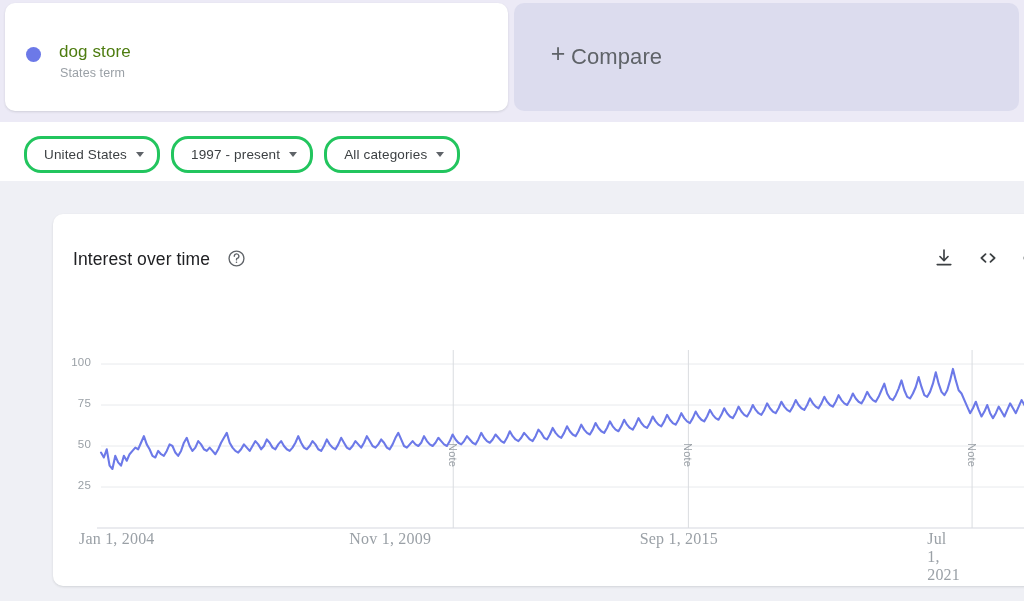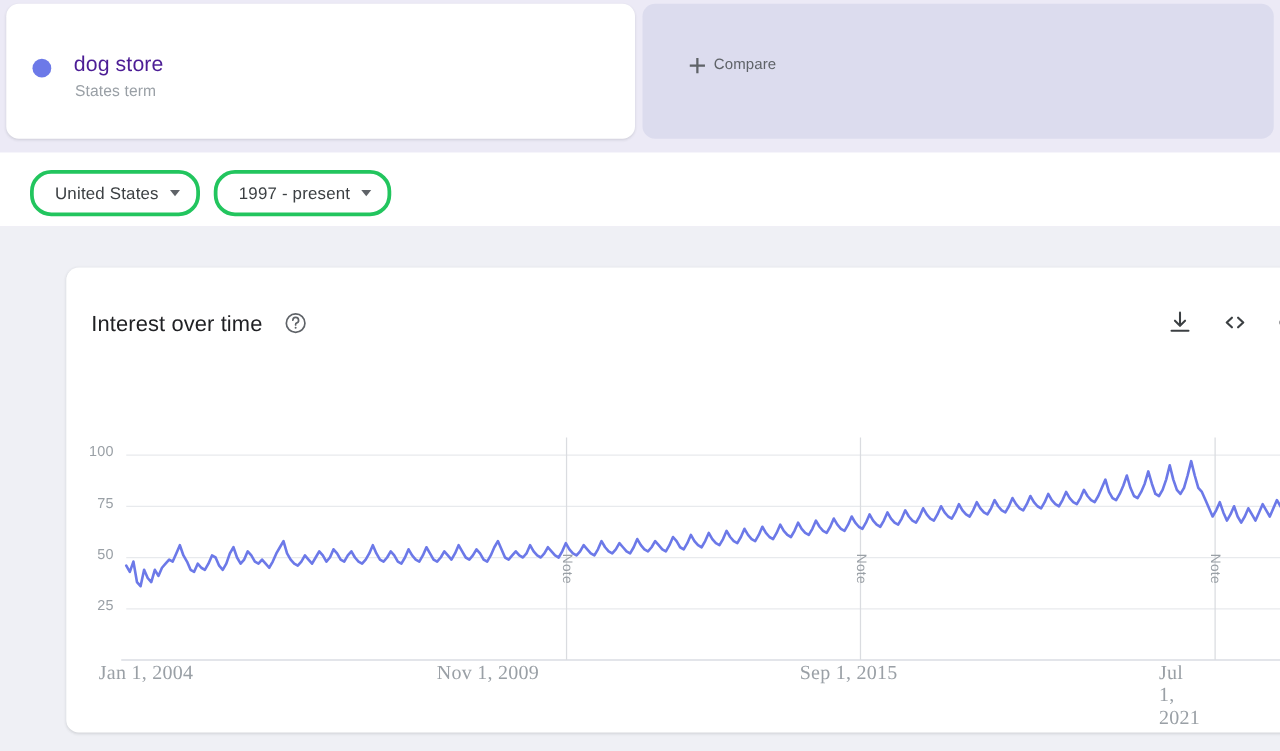--- a/index.html
+++ b/index.html
@@ -26,37 +26,37 @@
     position:relative;
   }
   #term-card-0{
     position:absolute;left:5px;top:3px;width:503px;height:108px;
   }
   .term-dot{
     position:absolute;left:21px;top:44px;width:15px;height:15px;border-radius:50%;
   }
   .term-label{
     position:absolute;left:54px;top:39px;
-    font-size:17px;color:#4c1d95;letter-spacing:.1px;
+    font-size:17px;color:#4d7c0f;letter-spacing:.1px;
   }
   .term-sub{
     position:absolute;left:55px;top:63px;
     font-size:12.5px;color:#9aa0a6;letter-spacing:.1px;
   }
   #compare-card{
     position:absolute;left:514px;top:3px;width:505px;height:108px;
     background:#dcdcee;border-radius:10px;cursor:pointer;
   }
   #compare-plus{
     position:absolute;left:32px;top:38px;width:24px;height:24px;
     color:#5f6368;font-size:25px;line-height:24px;text-align:center;font-weight:300;
   }
   #compare-label{
     position:absolute;left:57px;top:41px;
-    font-size:12px;color:#5f6368;letter-spacing:.1px;
+    font-size:22px;color:#5f6368;letter-spacing:.1px;
   }
   
   #filter-bar{
     position:absolute;left:0px;top:122px;width:1024px;height:59px;
     background:#ffffff;
     display:flex;align-items:center;
   }
   .filter-chip{
     height:31px;border:3px solid #22c55e;border-radius:17px;
     display:inline-flex;align-items:center;
@@ -134,20 +134,24 @@
       <div class="filter-chip">
         <span class="chip-text">United States</span>
         <span class="caret"></span>
       </div>
 
       <div class="filter-chip">
         <span class="chip-text">1997 - present</span>
         <span class="caret"></span>
       </div>
 
+      <div class="filter-chip">
+        <span class="chip-text">All categories</span>
+        <span class="caret"></span>
+      </div>
 
 
     </div>
   </div>
 </div>
 
 <div style="position:absolute;left:0;top:181px;width:1024px;height:420px;background:#eff0f5;"></div>
 
 <div id="chart-card">
 

